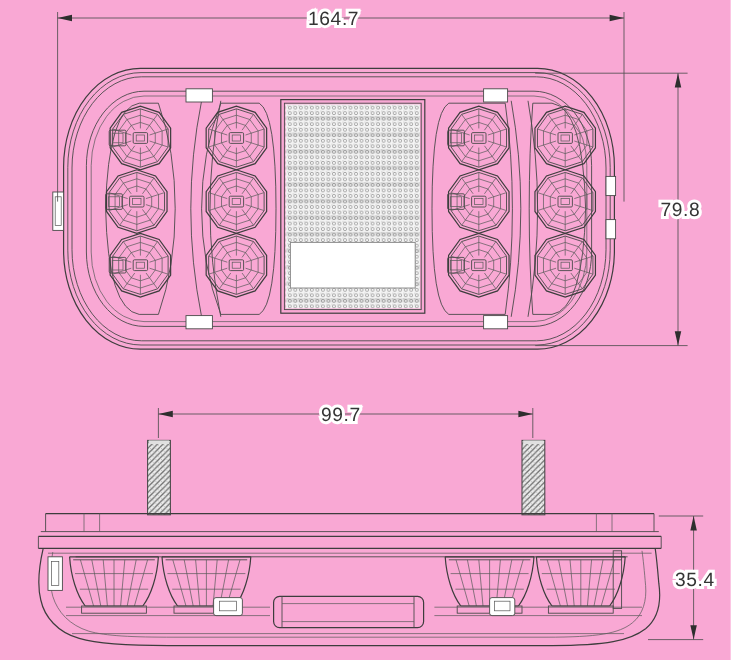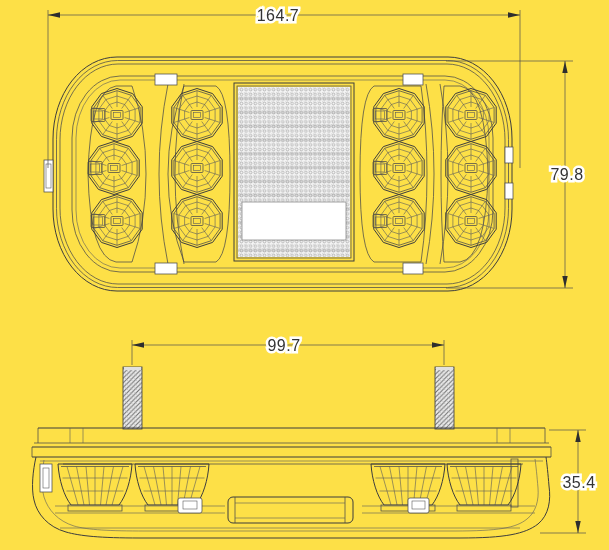--- a/index.html
+++ b/index.html
@@ -1,16 +1,16 @@
 <!DOCTYPE html>
 <html><head>
 <meta charset="utf-8">
 <style>
   html,body{margin:0;padding:0;background:#ffffff;}
-  .page{width:609px;height:550px;background:#fde047;position:relative;overflow:hidden;
+  .page{width:609px;height:550px;background:#f9a8d4;position:relative;overflow:hidden;
         font-family:"Liberation Sans",sans-serif;}
   svg{display:block;}
   
   .ol{stroke:#3d3d3d;stroke-width:1;fill:none;}
   .ol2{stroke:#4a4a4a;stroke-width:.75;fill:none;}
   .thin{stroke:#5a5a5a;stroke-width:.6;fill:none;}
   
   .dim{stroke:#4f4f4f;stroke-width:.7;fill:none;}
   .arrow{fill:#2e2e2e;stroke:none;}
   .dimtext{font-family:"Liberation Sans",sans-serif;font-size:16px;letter-spacing:.5px;

